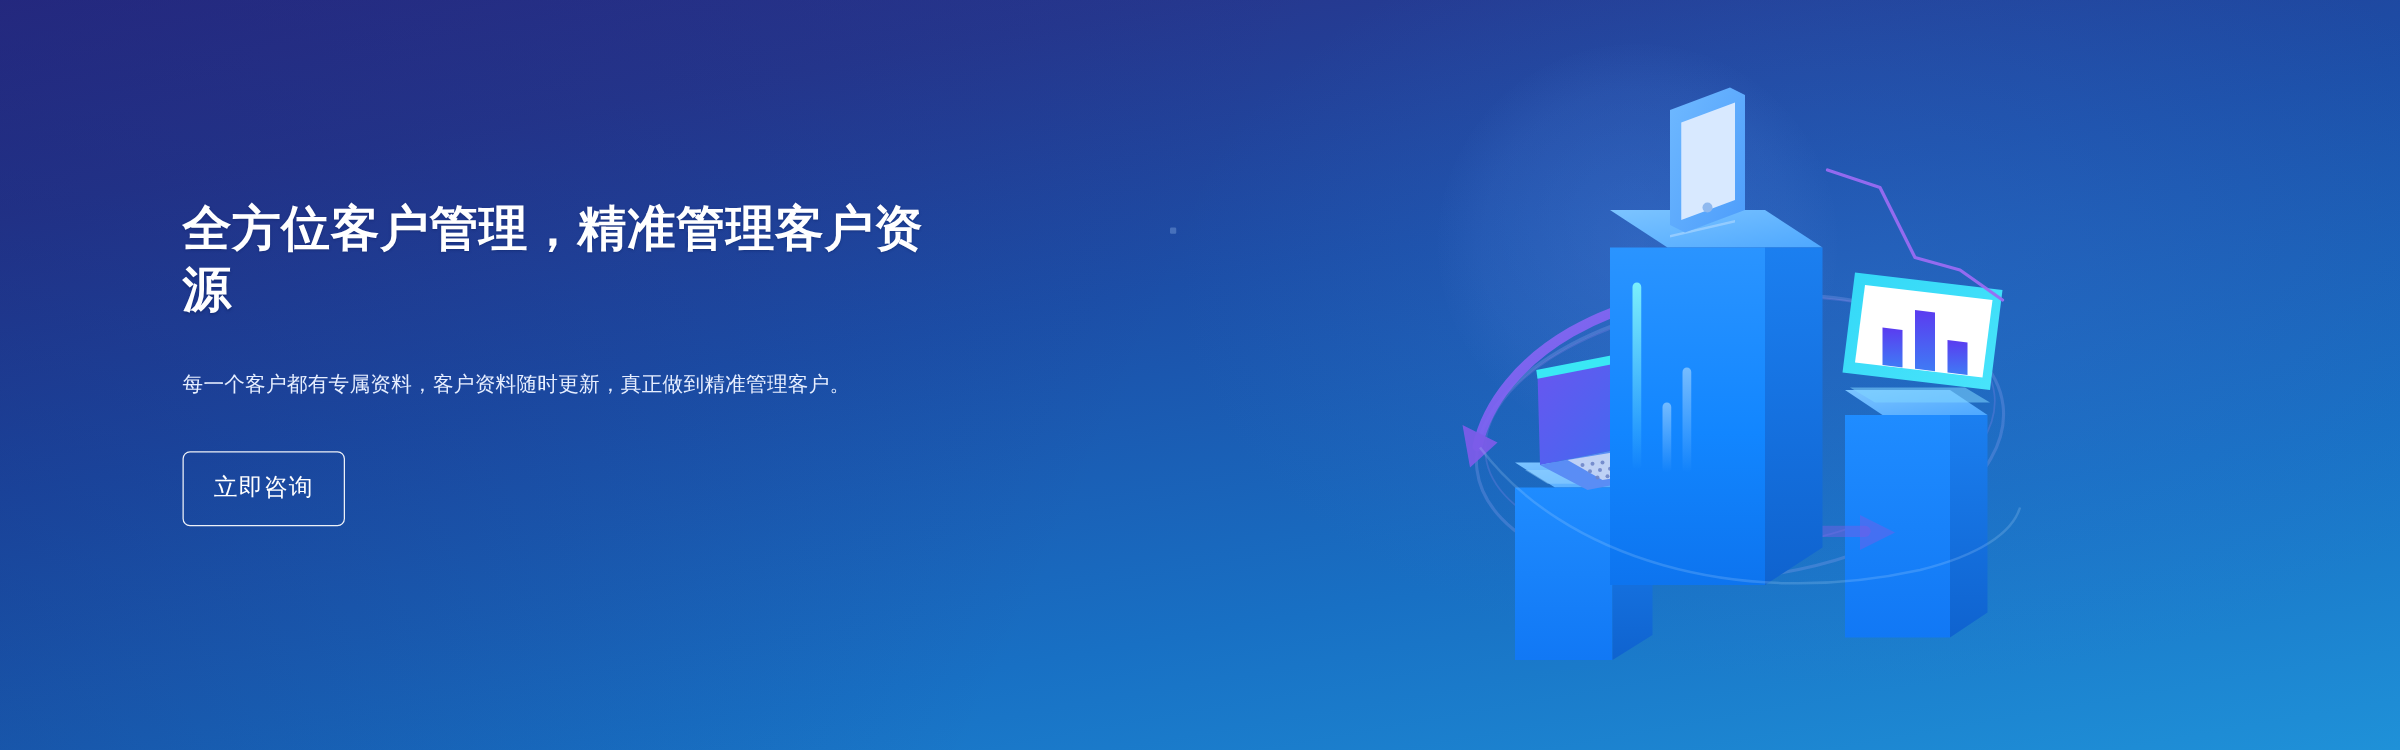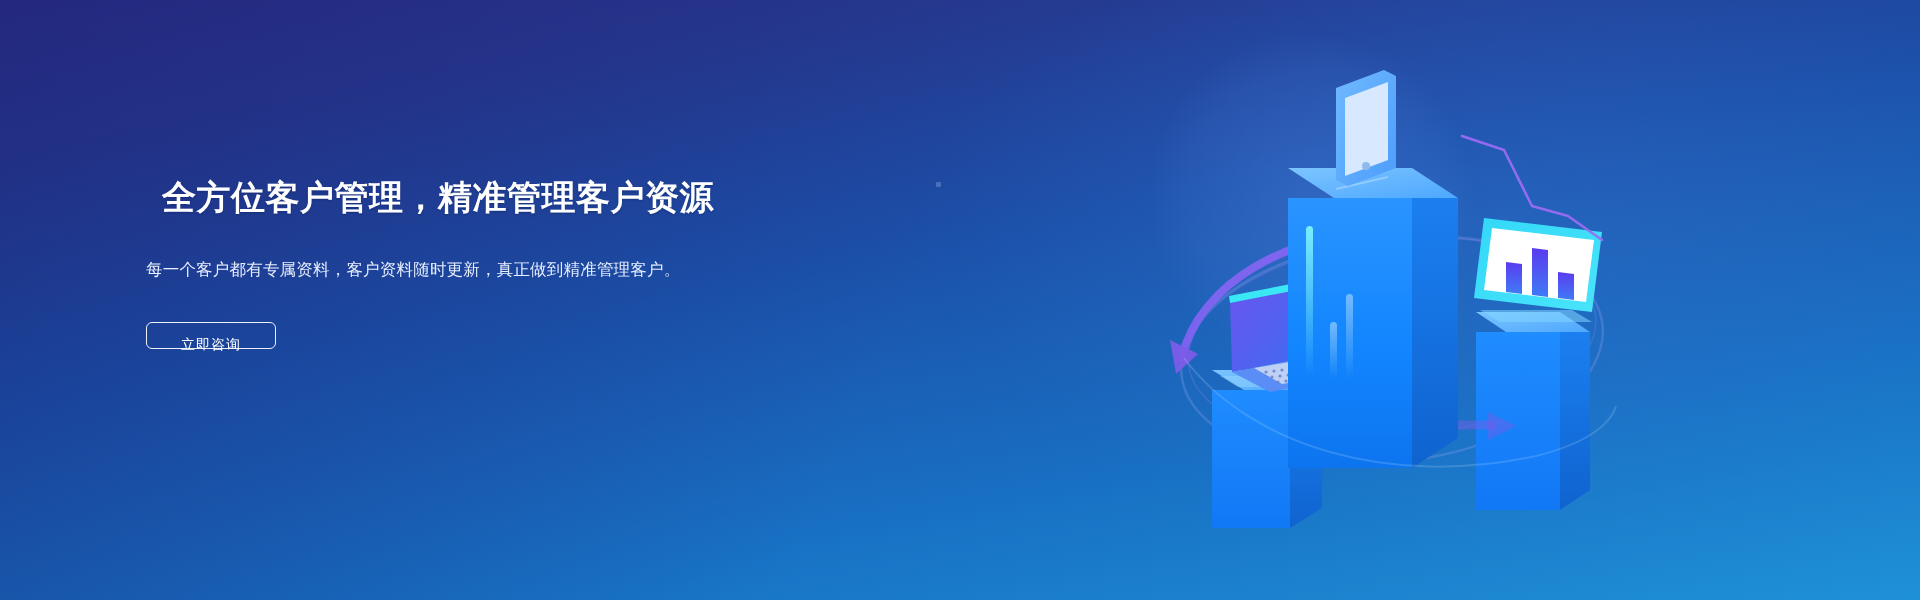--- a/index.html
+++ b/index.html
@@ -52,22 +52,22 @@
   }
 
   
   .copy {
     position: absolute;
     left: 146px;
     top: 160px;
     width: 620px;
   }
   .headline {
-    margin: 16px;
-    font-size: 34px;
+    margin: 0;
+    font-size: 39px;
     line-height: 1.25;
     font-weight: bold;
     color: #ffffff;
     letter-spacing: 0.5px;
     text-shadow: 0 1px 2px rgba(10,25,80,0.35);
   }
   .subtitle {
     margin: 38px 0 0 0;
     font-size: 16.5px;
     line-height: 1.55;
@@ -75,28 +75,28 @@
     max-width: 590px;
     letter-spacing: 0.2px;
   }
   .cta-wrap {
     margin-top: 40px;
   }
   .cta {
     display: inline-block;
     box-sizing: border-box;
     padding: 0 22px;
-    height: 27px;
+    height: 60px;
     line-height: 42px;
     min-width: 130px;
     text-align: center;
     border: 1px solid rgba(255,255,255,0.92);
     border-radius: 6px;
     color: #ffffff;
-    font-size: 14px;
+    font-size: 19px;
     letter-spacing: 1px;
     background: transparent;
     cursor: pointer;
     font-family: inherit;
   }
 
   
   .art {
     position: absolute;
     left: 1140px;

